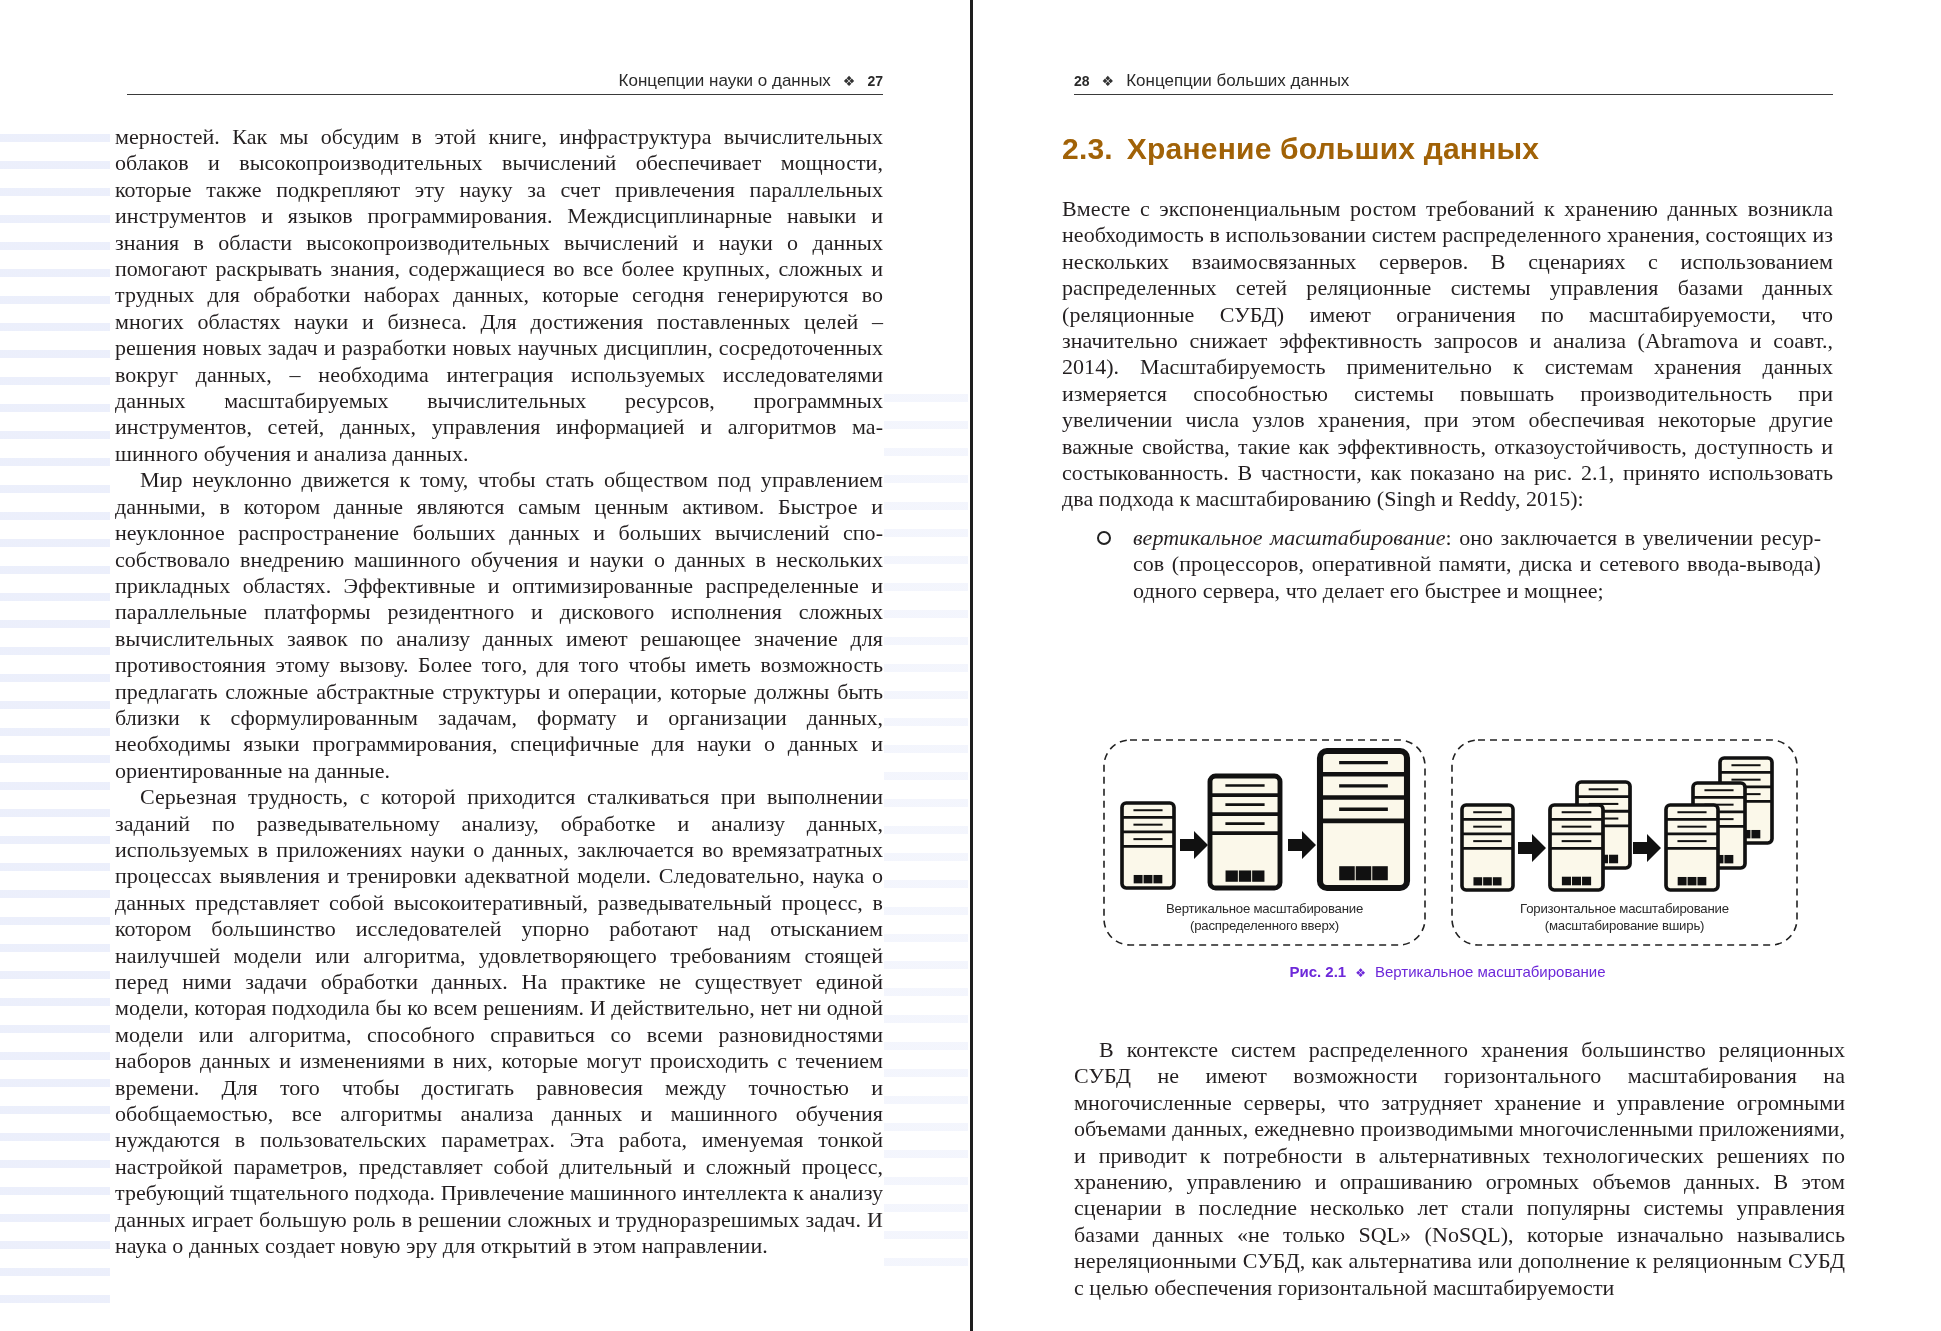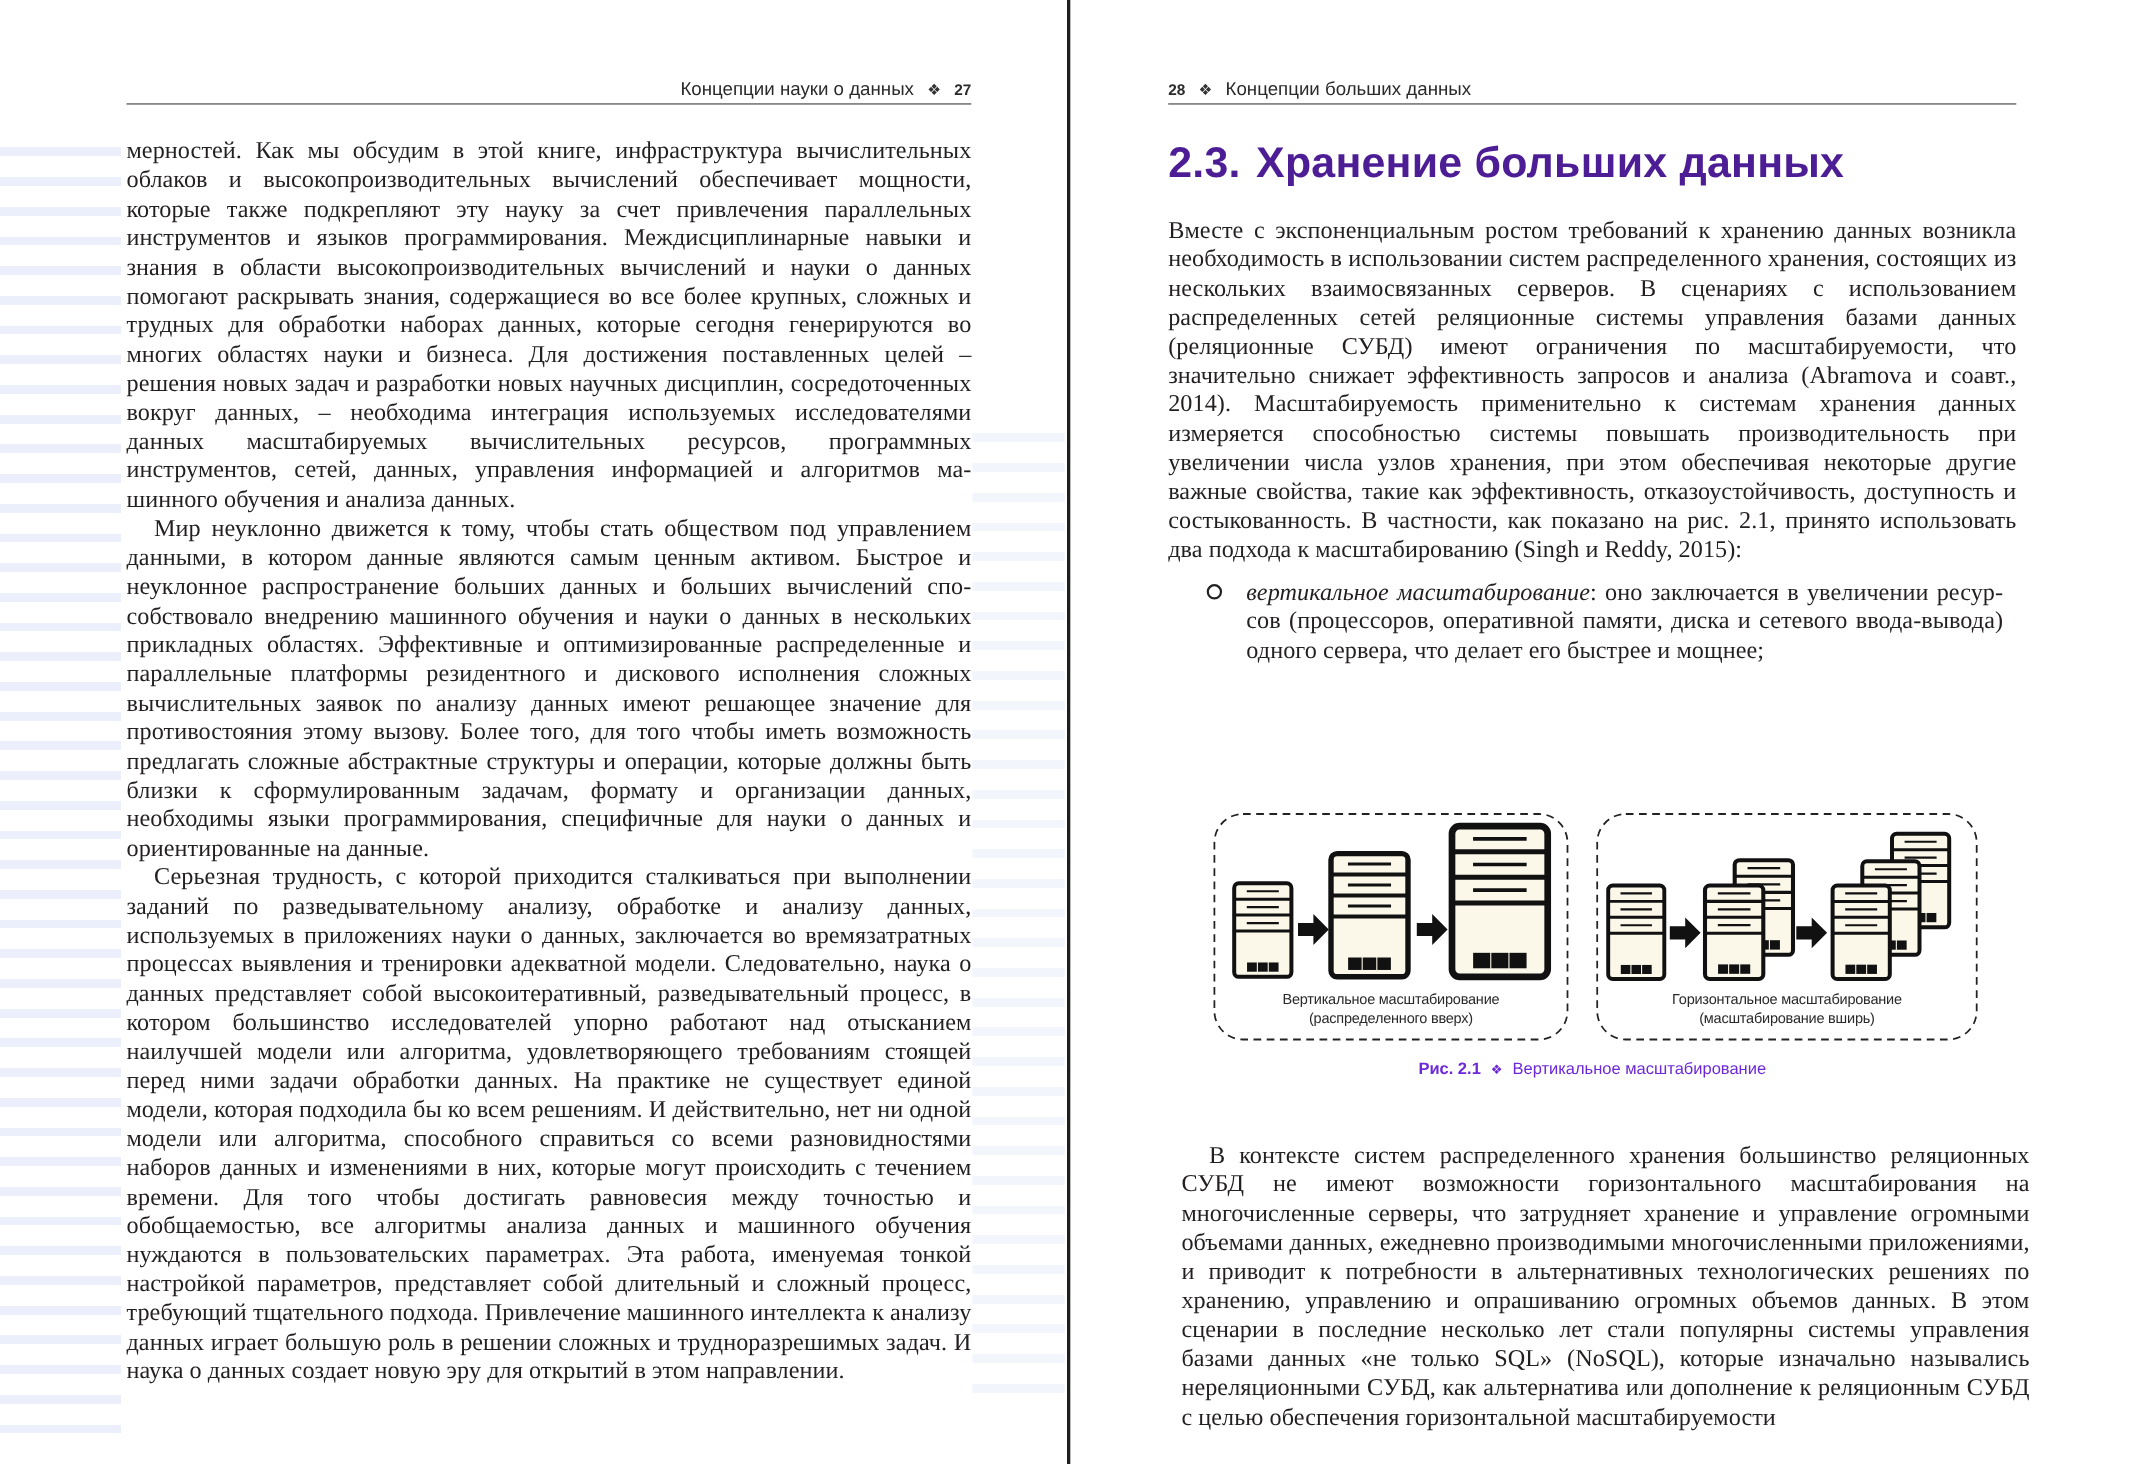--- a/index.html
+++ b/index.html
@@ -17,21 +17,21 @@
     left: 884px; width: 84px; top: 380px; height: 900px; opacity: .6;
   }
   .divider {
     position: absolute; left: 970px; top: 0; width: 3px; height: 1331px; background: #1e1e1e;
   }
   .page { position: absolute; top: 0; }
   .page.left { left: 115px; width: 768px; }
   .page.right { left: 1062px; width: 771px; }
 
   .running-head {
-    position: absolute; top: 68px; left: 0; right: 0; height: 26px;
+    position: absolute; top: 68px; left: 12px; right: 0; height: 26px;
     border-bottom: 1.5px solid #3a3a3a;
     font-family: "Liberation Sans", "DejaVu Sans", sans-serif;
     font-size: 17px; line-height: 26px; color: #2a2a2a;
     display: flex; align-items: center;
   }
   .page.left .running-head { justify-content: flex-end; }
   .running-head .pnum { font-weight: bold; font-size: 14px; }
   .running-head .orn { font-size: 14px; margin: 0 12px; color: #333; }
 
   .text {
@@ -39,21 +39,21 @@
     hyphens: manual; letter-spacing: 0.05px;
   }
   .text p { margin: 0; }
   .indent { text-indent: 25px; }
 
   .page.left .body-text { position: absolute; top: 124px; left: 0; width: 768px; }
 
   .chapter-title {
     position: absolute; top: 126px; left: 0;
     font-family: "Liberation Sans", "DejaVu Sans", sans-serif;
-    font-weight: bold; font-size: 39px; line-height: 46px; color: #4c1d95;
+    font-weight: bold; font-size: 30px; line-height: 46px; color: #a16207;
     letter-spacing: 0.2px; white-space: nowrap;
   }
   .chapter-title .num { margin-right: 14px; }
 
   .page.right .intro { position: absolute; top: 196px; left: 0; width: 771px; }
 
   .bullets { list-style: none; margin: 12px; padding: 0 0 0 59px; }
   .bullets li { position: relative; }
   .bullets li .bullet-icon {
     position: absolute; left: -36px; top: 6px; width: 10px; height: 10px;

